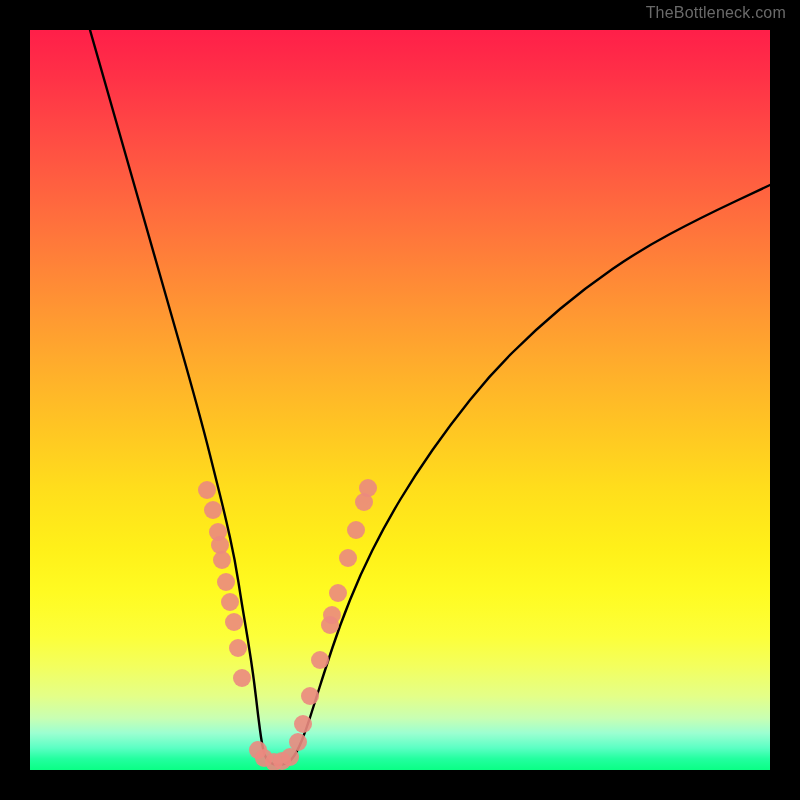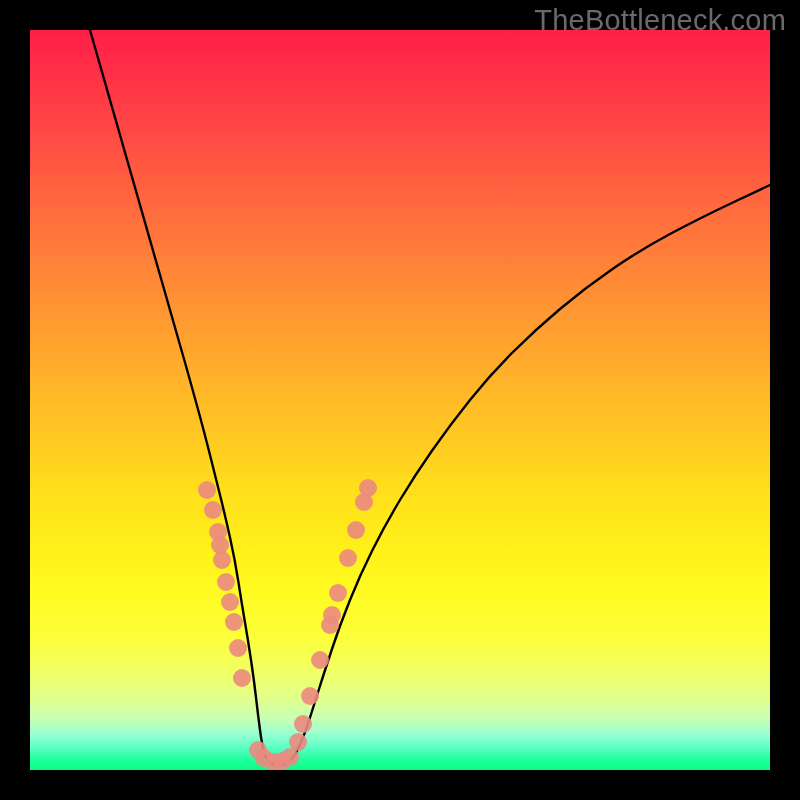--- a/index.html
+++ b/index.html
@@ -44,21 +44,21 @@
       #5cffc4 97%,
       #22ff9f 98.5%,
       #0aff85 100%
     );
   }
   .watermark {
     position: absolute;
     top: 4px;
     right: 14px;
     color: #6a6a6a;
-    font-size: 29px;
+    font-size: 16px;
     font-weight: 500;
     letter-spacing: 0.2px;
     user-select: none;
   }
   svg.curve {
     position: absolute;
     left: 0;
     top: 0;
     width: 740px;
     height: 740px;

